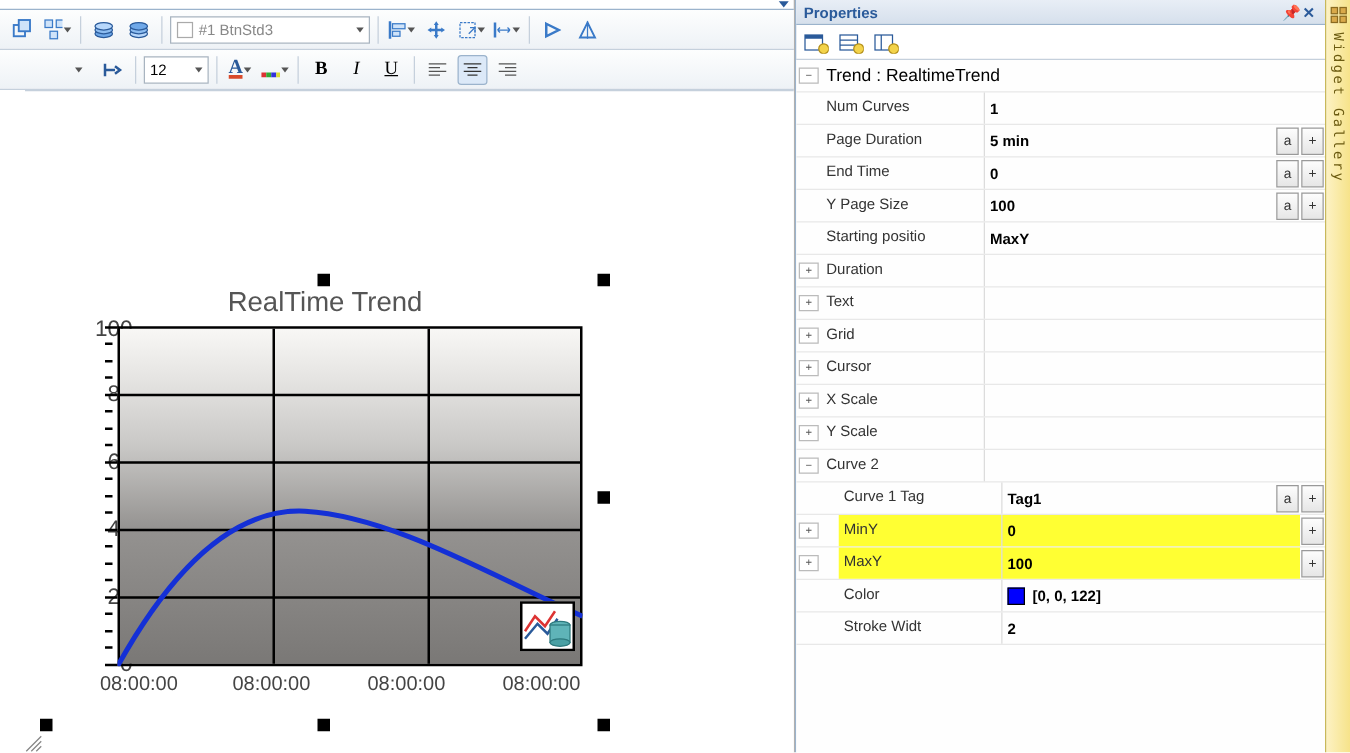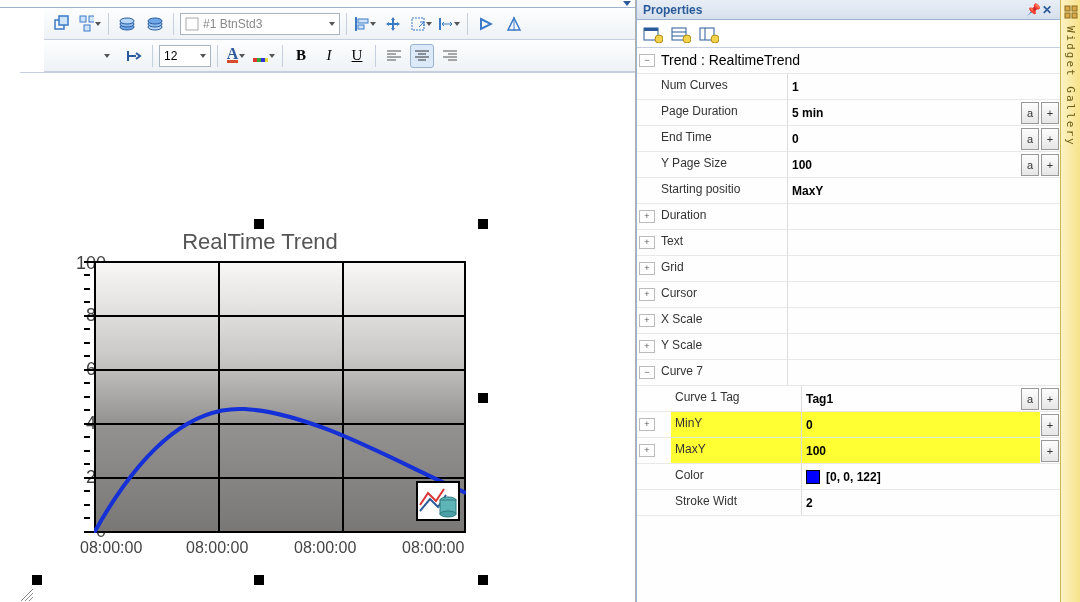--- a/index.html
+++ b/index.html
@@ -6,21 +6,21 @@
 body { width: 1080px; height: 602px; overflow: hidden; background: #fff; display: flex; }
 
 
 .left-pane { width: 636px; height: 602px; position: relative; border-right: 1px solid #b0b0b0; }
 
 
 .top-strip { height: 8px; border-bottom: 1px solid #9bb3cc; display:flex; justify-content:flex-end; align-items:center; padding-right:4px; }
 .top-strip .tri { width:0;height:0;border-left:4px solid transparent;border-right:4px solid transparent;border-top:5px solid #2a5a9a; }
 
 
-.toolbar { display:flex; align-items:center; height:32px; border-bottom:1px solid #c5d0dc; padding:0 6px; gap:4px; background:linear-gradient(#fdfefe,#eef2f6);margin-left:44px;}
+.toolbar { display:flex; align-items:center; height:32px; border-bottom:1px solid #c5d0dc; padding:0 6px; gap:4px; background:linear-gradient(#fdfefe,#eef2f6);}
 .tbtn { width:24px; height:24px; display:flex; align-items:center; justify-content:center; border:1px solid transparent; border-radius:3px; cursor:pointer; }
 .sep { width:1px; height:22px; background:#c5d0dc; margin:0 2px;}
 .drop { width:0;height:0;border-left:3px solid transparent;border-right:3px solid transparent;border-top:4px solid #555; margin-left:1px;}
 .combo { height:22px; border:1px solid #a8b4c0; background:#fff; display:flex; align-items:center; padding:0 4px; gap:4px; color:#888; font-family:monospace;}
 .combo.wide { width:160px; }
 .combo.small { width:52px; color:#000;}
 
 
 .canvas-area { position:absolute; top:72px; left:0; right:0; bottom:0; background:#fff; border-top:1px solid #c5d0dc;margin-left:20px;}
 .widget-sel { position:absolute; left:16px; top:150px; width:448px; height:390px; }
@@ -392,21 +392,21 @@
           <div class="key">X Scale</div>
           <div class="val"></div>
         </div>
       <div class="prow">
           <div class="exp">+</div>
           <div class="key">Y Scale</div>
           <div class="val"></div>
         </div>
       <div class="prow">
           <div class="exp">−</div>
-          <div class="key">Curve 7</div>
+          <div class="key">Curve 2</div>
           <div class="val"></div>
         </div>
 
       <div class="prow">
           <div class="exp blank"></div>
           <div class="ind"></div>
           <div class="key">Curve 1 Tag</div>
           <div class="val">Tag1</div>
           <div class="btns">
             <div class="sbtn">a</div>

